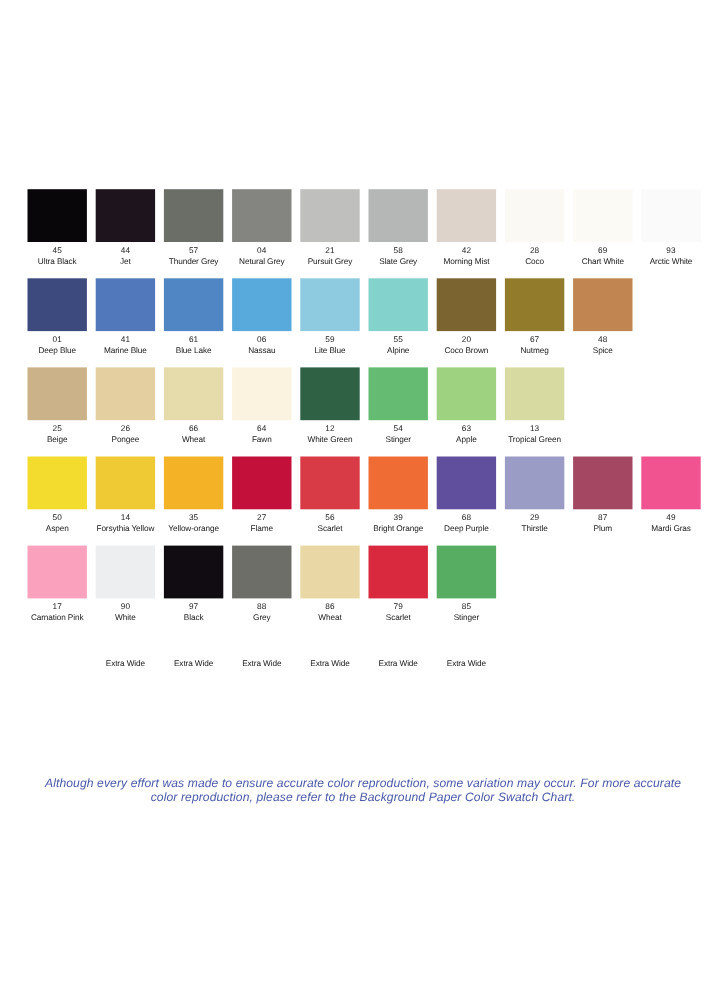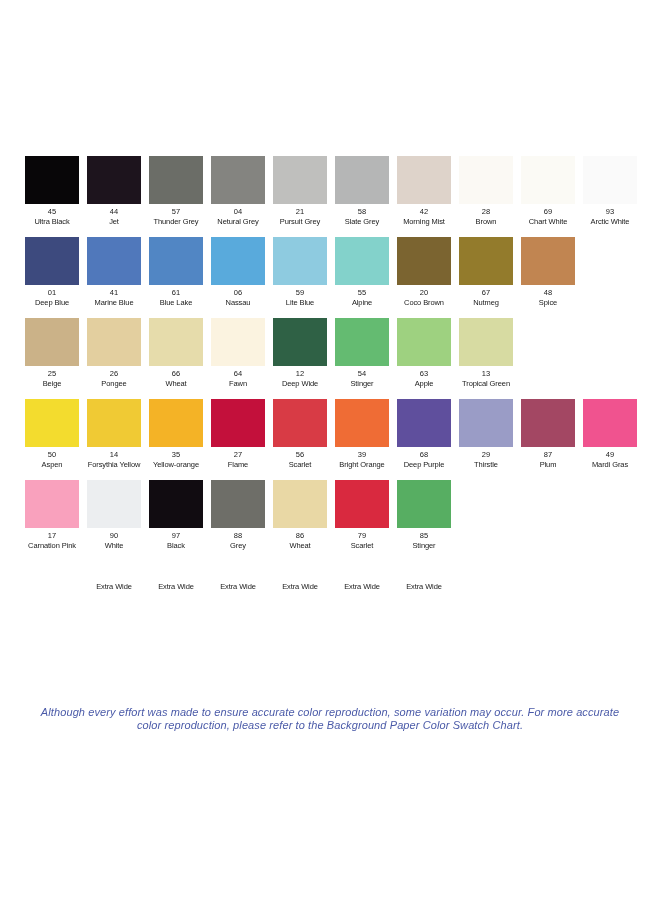--- a/index.html
+++ b/index.html
@@ -18,21 +18,21 @@
   #chart-sheet {
     position: relative;
     width: 660px;
     height: 900px;
     background: #ffffff;
     box-sizing: border-box;
   }
 
   #swatch-grid {
     position: absolute;
-    top: 156px;
+    top: 172px;
     left: 21px;
     width: 620px;
   }
 
   .swatch-row {
     display: flex;
     flex-direction: row;
     align-items: flex-start;
     margin-bottom: 11px;
   }
@@ -154,21 +154,21 @@
           <span class="swatch-chip" title="Morning Mist" style="background: rgb(222, 211, 202);"></span>
           <span class="swatch-caption">
             <span class="swatch-code">42</span>
             <span class="swatch-name">Morning Mist</span>
           </span>
         </div>
         <div class="swatch-cell">
           <span class="swatch-chip" title="Snow" style="background: rgb(251, 249, 244);"></span>
           <span class="swatch-caption">
             <span class="swatch-code">28</span>
-            <span class="swatch-name">Brown</span>
+            <span class="swatch-name">Coco</span>
           </span>
         </div>
         <div class="swatch-cell">
           <span class="swatch-chip" title="Bright White" style="background: rgb(251, 250, 245);"></span>
           <span class="swatch-caption">
             <span class="swatch-code">69</span>
             <span class="swatch-name">Chart White</span>
           </span>
         </div>
         <div class="swatch-cell">
@@ -270,21 +270,21 @@
           <span class="swatch-chip" title="Fawn" style="background: rgb(251, 243, 224);"></span>
           <span class="swatch-caption">
             <span class="swatch-code">64</span>
             <span class="swatch-name">Fawn</span>
           </span>
         </div>
         <div class="swatch-cell">
           <span class="swatch-chip" title="Deep Green" style="background: rgb(47, 97, 69);"></span>
           <span class="swatch-caption">
             <span class="swatch-code">12</span>
-            <span class="swatch-name">Deep Wide</span>
+            <span class="swatch-name">White Green</span>
           </span>
         </div>
         <div class="swatch-cell">
           <span class="swatch-chip" title="Stinger" style="background: rgb(100, 187, 113);"></span>
           <span class="swatch-caption">
             <span class="swatch-code">54</span>
             <span class="swatch-name">Stinger</span>
           </span>
         </div>
         <div class="swatch-cell">

